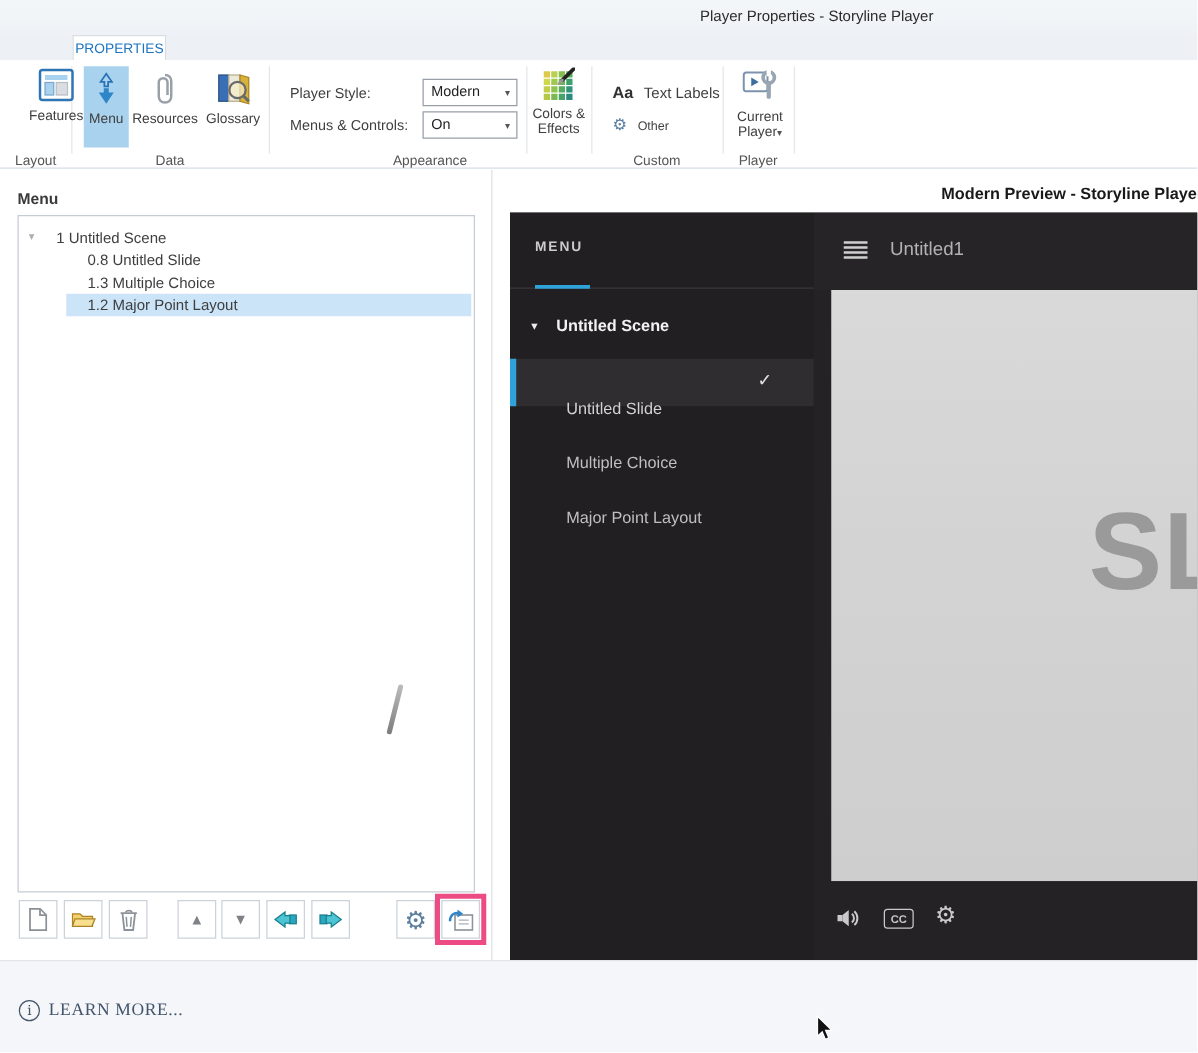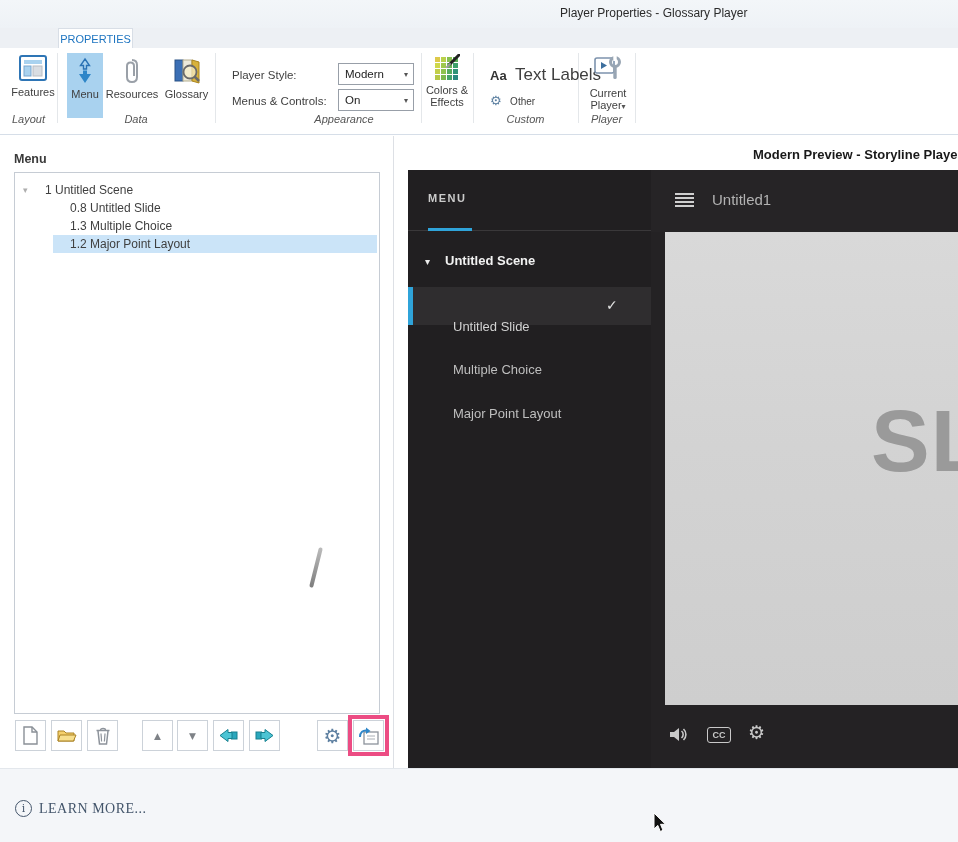--- a/index.html
+++ b/index.html
@@ -13,21 +13,21 @@
   .win-title { position:absolute; left:560px; top:6px; font-size:12px; color:#2b2b2b; white-space:nowrap; }
   .tabrow { position:absolute; left:0; top:28px; width:958px; height:20px; background:#edf0f4; }
   .prop-tab { position:absolute; left:58px; top:0; width:75px; height:20px; background:#ffffff;
               border:1px solid #d8dee6; border-bottom:none; text-align:center;
               font-size:11px; padding-top:4px; color:#1d74c0; }
 
   
   .ribbon { position:absolute; left:0; top:48px; width:958px; height:87px; background:#ffffff;
             border-bottom:1px solid #d6dee8; }
   .rdiv { position:absolute; top:5px; height:70px; width:1px; background:#e4e7ea; }
-  .grp-label { position:absolute; top:65px; font-size:11px; color:#555; text-align:center;font-style:italic; }
+  .grp-label { position:absolute; top:75px; font-size:11px; color:#555; text-align:center; }
   .rbtn { position:absolute; text-align:center; cursor:default; }
   .rbtn .cap { font-size:11px; color:#3f3f3f; }
   .menu-hl { background:#a9d2ef; }
   .inline-lbl { position:absolute; font-size:11.5px; color:#3f3f3f; white-space:nowrap; }
   .dropdown { position:absolute; left:338px; width:76px; height:22px; background:#fff;
               border:1px solid #97X; border:1px solid #989fa8; font-size:11.5px; color:#222;padding-left:35px; }
   .dropdown .val { position:absolute; left:6px; top:4px; }
   .dropdown .dd-caret { position:absolute; right:5px; top:6px; font-size:8px; color:#555; }
   .two-line { line-height:12px; }
 
@@ -99,36 +99,36 @@
   .artifact { position:absolute; left:314px; top:547px; width:4px; height:41px;
               background:linear-gradient(180deg,#bcbcbc,#7d7d7d); transform:rotate(14deg); border-radius:2px; }
   .cursor { position:absolute; left:653px; top:812px; }
 </style>
 </head>
 <body>
 
 <div class="screen">
 
   <div class="titlebar">
-    <span class="win-title">Player Properties - Glossary Player</span>
+    <span class="win-title">Player Properties - Storyline Player</span>
   </div>
 
   <div class="tabrow">
     <div class="prop-tab">PROPERTIES</div>
   </div>
 
   <div class="ribbon">
     <div class="rdiv" style="left:57px"></div>
     <div class="rdiv" style="left:215px"></div>
     <div class="rdiv" style="left:421px"></div>
     <div class="rdiv" style="left:473px"></div>
     <div class="rdiv" style="left:578px"></div>
     <div class="rdiv" style="left:635px"></div>
 
-    <div class="rbtn" style="left:8px; top:6px; width:50px;">
+    <div class="rbtn" style="left:20px; top:6px; width:50px;">
       <span>
         <svg width="30" height="28">
             <rect x="2" y="2" width="26" height="24" fill="#fff" stroke="#2e75b5" stroke-width="2" rx="2"></rect>
             <rect x="6" y="6" width="18" height="4" fill="#a9d2ef"></rect>
             <rect x="6" y="12" width="7" height="10" fill="#a9d2ef" stroke="#7aa7cf" stroke-width="1"></rect>
             <rect x="15" y="12" width="9" height="10" fill="#d9dde2" stroke="#b9bec4" stroke-width="1"></rect>
           </svg>
       </span>
       <div class="cap">Features</div>
     </div>
@@ -200,21 +200,21 @@
       </span>
       <div class="cap two-line">
         <div>Colors &amp;</div>
         <div>Effects</div>
       </div>
     </div>
     <div class="grp-label" style="left:215px; width:258px;">Appearance</div>
 
     <div style="position:absolute; left:490px; top:17px; cursor:pointer;">
       <span style="font-weight:bold; font-size:13px; color:#333;">Aa</span>
-      <span style="font-size:17px; color:#3f3f3f; margin-left:4px;">Text Labels</span>
+      <span style="font-size:12px; color:#3f3f3f; margin-left:4px;">Text Labels</span>
     </div>
     <div style="position:absolute; left:490px; top:43px; cursor:pointer;">
       <span class="glyph" style="font-size:13px; color:#5b7fa0;">⚙</span>
       <span style="font-size:10px; color:#3f3f3f; margin-left:4px;">Other</span>
     </div>
     <div class="grp-label" style="left:473px; width:105px;">Custom</div>
 
     <div class="rbtn" style="left:585px; top:5px; width:46px;">
       <span>
         <svg width="30" height="30">

